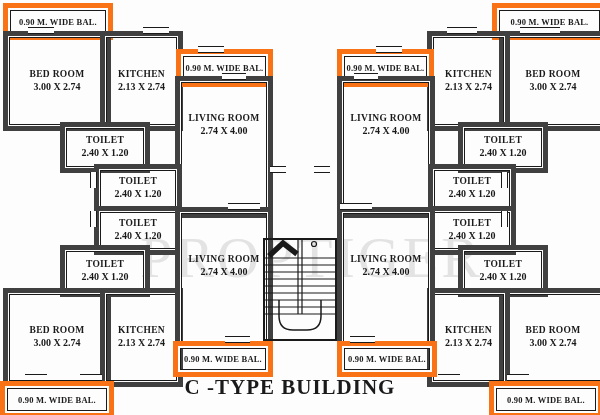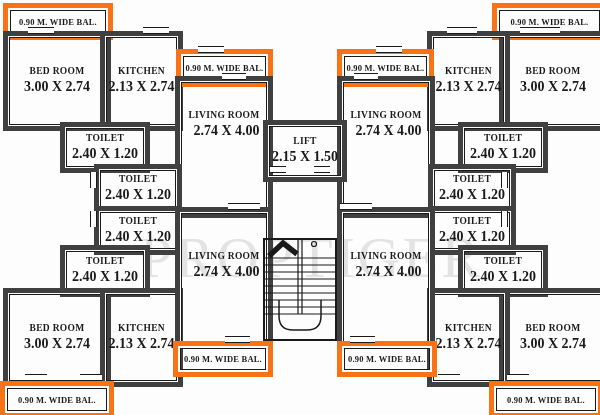--- a/index.html
+++ b/index.html
@@ -21,21 +21,21 @@
   }
   .bal{
     position:absolute;z-index:2;background:transparent;
     border:5px solid #f97316;
     box-shadow:inset 0 0 0 2px #fdfdfd, inset 0 0 0 3px #1a1a1a;
     display:flex;align-items:center;justify-content:center;text-align:center;
     font-size:8.5px;font-weight:bold;letter-spacing:.2px;white-space:nowrap;
   }
   .lbl{line-height:1.25;}
   .rname{font-size:9.5px;font-weight:bold;letter-spacing:.3px;white-space:nowrap;}
-  .rdim{font-size:14px;font-weight:bold;white-space:nowrap;text-align:right;}
+  .rdim{font-size:10px;font-weight:bold;white-space:nowrap;}
   .shift-up .lbl{transform:translateY(-22px);}
   .shift-up2 .lbl{transform:translateY(-12px);}
   
   .win{
     position:absolute;z-index:3;height:5px;background:#fdfdfd;
     border-top:1px solid #1a1a1a;border-bottom:1px solid #1a1a1a;
   }
   .winv{
     position:absolute;z-index:3;width:5px;background:#fdfdfd;
     border-left:1px solid #1a1a1a;border-right:1px solid #1a1a1a;
@@ -195,26 +195,20 @@
       <div class="rdim">2.74 X 4.00</div>
     </div>
   </div>
   <div class="bal" style="left:337px;top:341px;width:90px;height:26px">
     <span>0.90 M. WIDE BAL.</span>
   </div>
   <div class="bal" style="left:489px;top:381px;width:104px;height:27px">
     <span>0.90 M. WIDE BAL.</span>
   </div>
 
-  <div class="room" style="left:263px;top:120px;width:74px;height:52px">
-    <div class="lbl">
-      <div class="rname">LIFT</div>
-      <div class="rdim">2.15 X 1.50</div>
-    </div>
-  </div>
 
   <svg class="stair" width="74" height="103" viewBox="0 0 74 103">
     <rect x="1" y="1" width="72" height="101" fill="none" stroke="#1a1a1a" stroke-width="2"></rect>
     <g stroke="#1a1a1a" stroke-width="1.2">
       <line x1="2" y1="20" x2="72" y2="20"></line>
         <line x1="2" y1="27" x2="72" y2="27"></line>
       <line x1="2" y1="34" x2="72" y2="34"></line>
         <line x1="2" y1="41" x2="72" y2="41"></line>
       <line x1="2" y1="48" x2="72" y2="48"></line>
         <line x1="2" y1="55" x2="72" y2="55"></line>
@@ -245,14 +239,15 @@
   <div class="win" style="left:507px;top:374px;width:22px"></div>
   <div class="win" style="left:228px;top:203px;width:32px"></div>
   <div class="win" style="left:340px;top:203px;width:32px"></div>
   <div class="win" style="left:270px;top:166px;width:16px"></div>
   <div class="win" style="left:314px;top:166px;width:16px"></div>
   <div class="winv" style="left:90px;top:172px;height:16px"></div>
   <div class="winv" style="left:90px;top:211px;height:16px"></div>
   <div class="winv" style="left:501px;top:172px;height:16px"></div>
   <div class="winv" style="left:501px;top:211px;height:16px"></div>
 
+  <div class="title">C -TYPE BUILDING</div>
 
 </div>
 
 </body></html>

